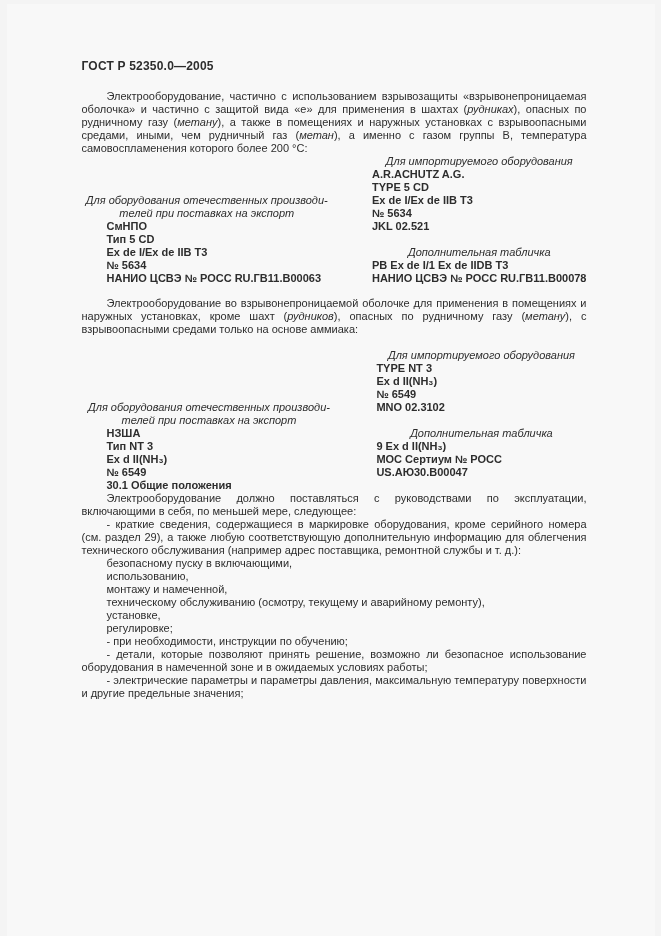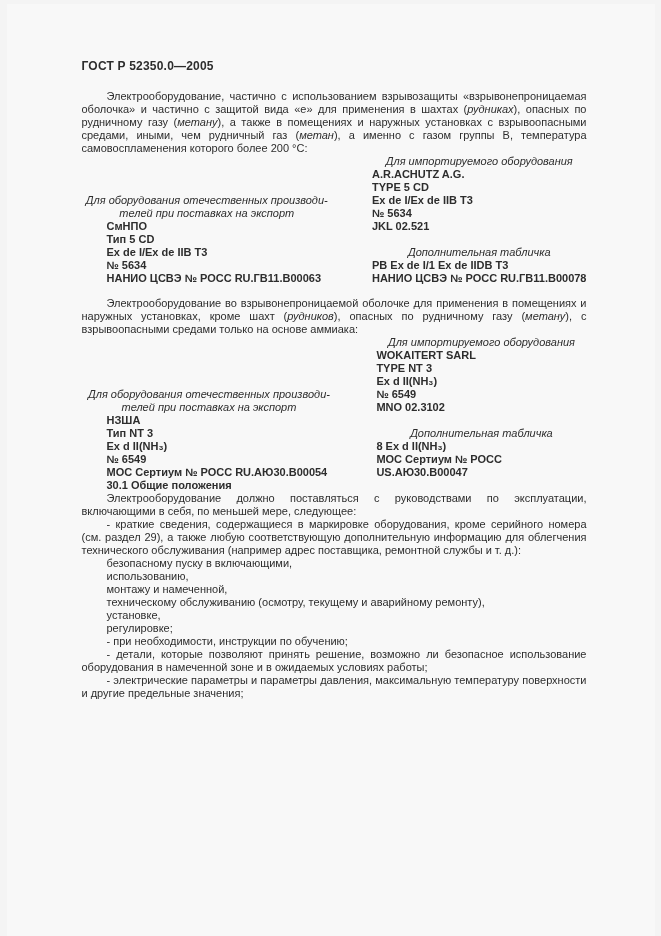--- a/index.html
+++ b/index.html
@@ -109,35 +109,33 @@
     <div class="col-left">
       <div class="col-head">
         <span>Для оборудования отечественных производи-</span><br>
         <span>телей при поставках на экспорт</span>
       </div>
       <div class="col-lines">
           <div class="bline">НЗША</div>
           <div class="bline">Тип NT 3</div>
           <div class="bline">Ex d II(NH₃)</div>
           <div class="bline">№ 6549</div>
-          <div class="bline">МОС Сертиум № РОСС RU.АЮ30.В00054</div>
         </div>
     </div>
     <div class="col-right">
       <div class="col-head">Для импортируемого оборудования</div>
       <div class="col-lines">
-          <div class="bline">WOKAITERT SARL</div>
           <div class="bline">TYPE NT 3</div>
           <div class="bline">Ex d II(NH₃)</div>
           <div class="bline">№ 6549</div>
           <div class="bline">MNO 02.3102</div>
         </div>
       <div class="col-head extra-head">Дополнительная табличка</div>
       <div class="col-lines">
-          <div class="bline">8 Ex d II(NH₃)</div>
+          <div class="bline">9 Ex d II(NH₃)</div>
           <div class="bline">МОС Сертиум № РОСС</div>
           <div class="bline">US.АЮ30.В00047</div>
         </div>
     </div>
   </div>
 
   <div class="sub-title">30.1  Общие положения</div>
 
   <div>
       <p class="para">Электрооборудование должно поставляться с руководствами по эксплуатации, включающими в себя, по меньшей мере, следующее:</p>

